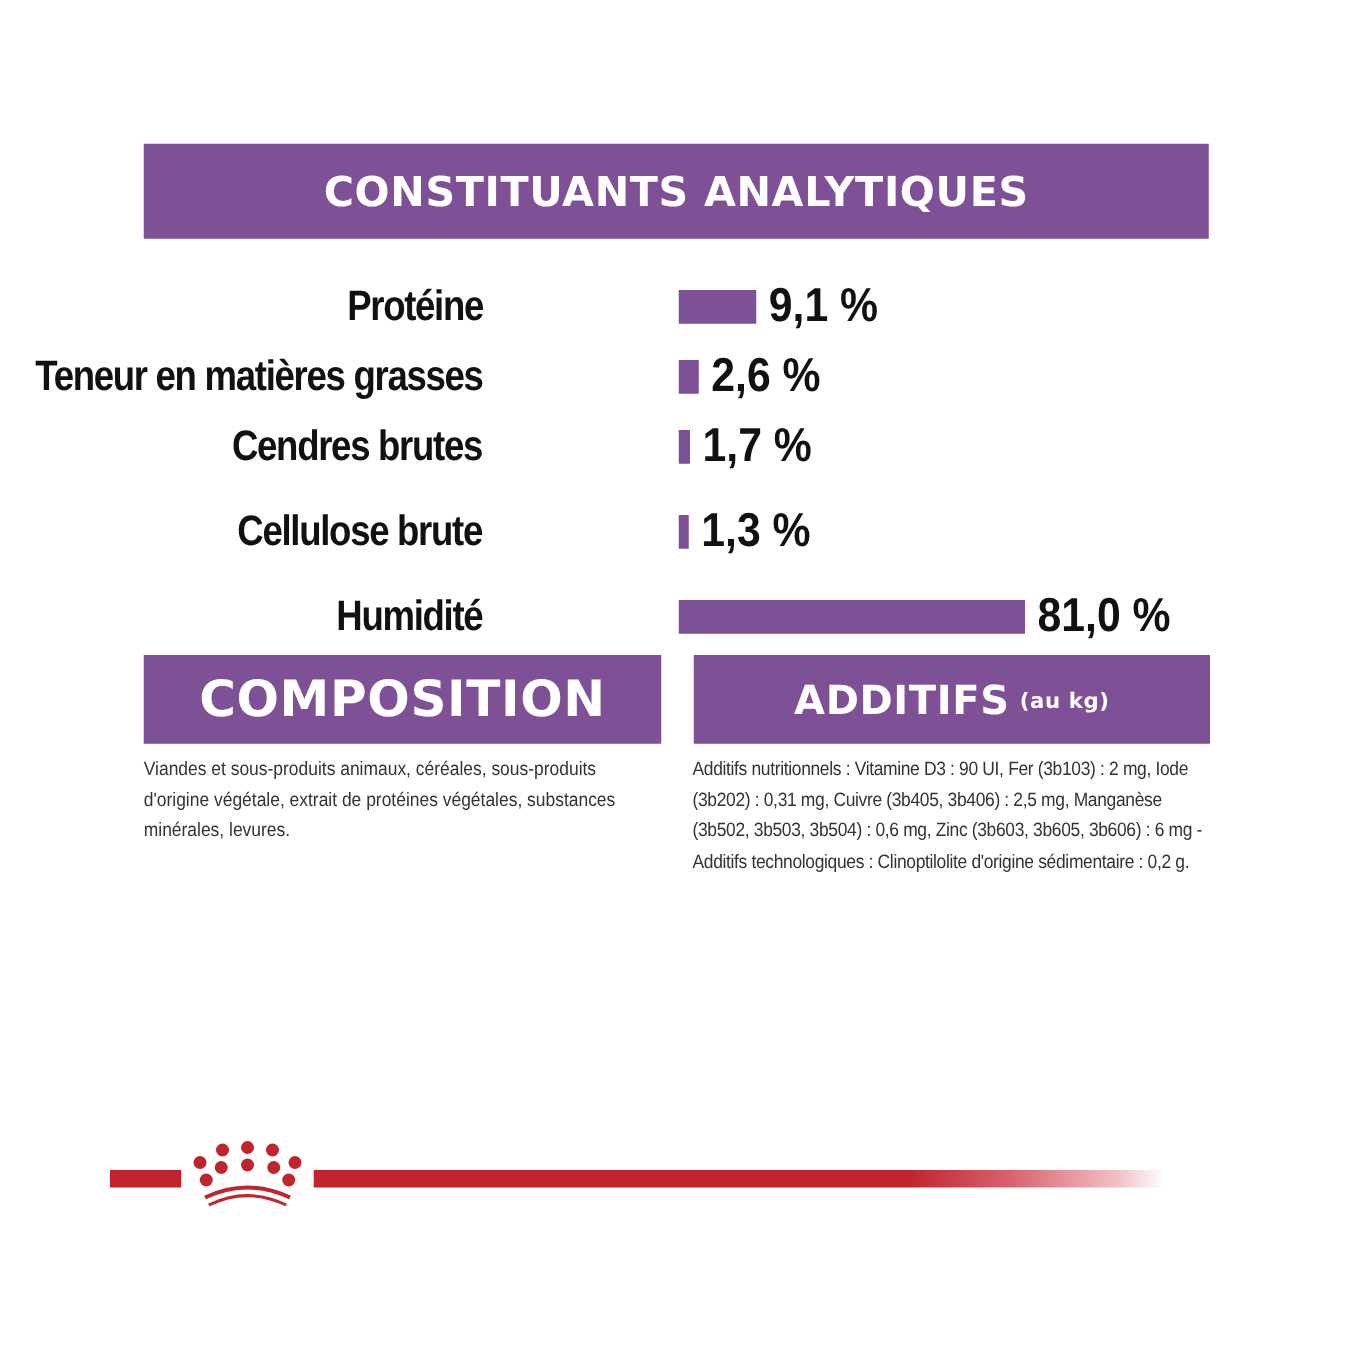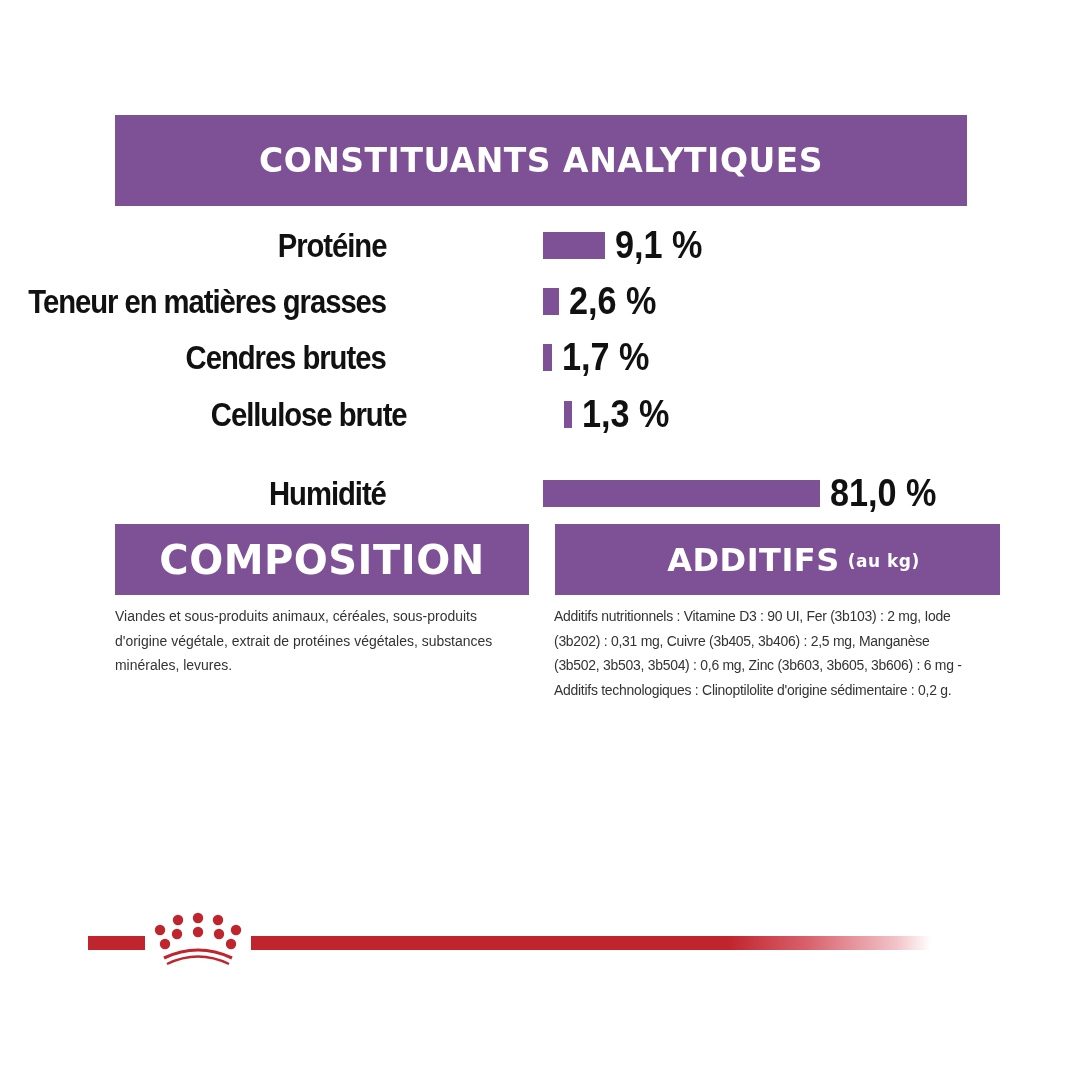--- a/index.html
+++ b/index.html
@@ -20,31 +20,30 @@
       background: #7e5096;
       color: #ffffff;
       display: flex;
       align-items: center;
       justify-content: center;
       font-family: "DejaVu Sans", sans-serif;
       font-weight: bold;
       letter-spacing: 0.5px;
     }
     #banner-main {
-      left: 115px; top: 115px; width: 852px; height: 91px;
+      left: 115px; top: 115px; width: 852px; height: 76px;
       font-size: 33px;
     }
     #banner-composition {
       left: 115px; top: 524px; width: 414px; height: 71px;
       font-size: 40px;
     }
     #banner-additifs {
       left: 555px; top: 524px; width: 413px; height: 71px;
       font-size: 32px;
-      padding-left: 32px;
     }
     #banner-additifs .unit {
       font-size: 17px;
       margin-left: 8px;
       margin-top: 2px;
     }
 
     .chart-row {
       position: absolute;
       left: 0;
@@ -142,21 +141,21 @@
     <div class="chart-row" style="top: 276px; text-decoration: underline;">
       <div class="chart-label">Teneur en matières grasses</div>
       <div class="chart-bar" style="width: 16px; background: rgb(126, 80, 150);"></div>
       <div class="chart-value" style="left: 569px;">2,6 %</div>
     </div>
     <div class="chart-row" style="top: 332px; text-decoration: underline;">
       <div class="chart-label">Cendres brutes</div>
       <div class="chart-bar" style="width: 9px; background: rgb(126, 80, 150);"></div>
       <div class="chart-value" style="left: 562px;">1,7 %</div>
     </div>
-    <div class="chart-row" style="top: 389px; margin-left: 21px;">
+    <div class="chart-row" style="top: 400px;">
       <div class="chart-label">Cellulose brute</div>
       <div class="chart-bar" style="width: 8px; background: rgb(126, 80, 150);"></div>
       <div class="chart-value" style="left: 561px;">1,3 %</div>
     </div>
     <div class="chart-row" style="top: 468px;">
       <div class="chart-label">Humidité</div>
       <div class="chart-bar" style="width: 277px; background: rgb(126, 80, 150);"></div>
       <div class="chart-value" style="left: 830px;">81,0 %</div>
     </div>
   </div>

